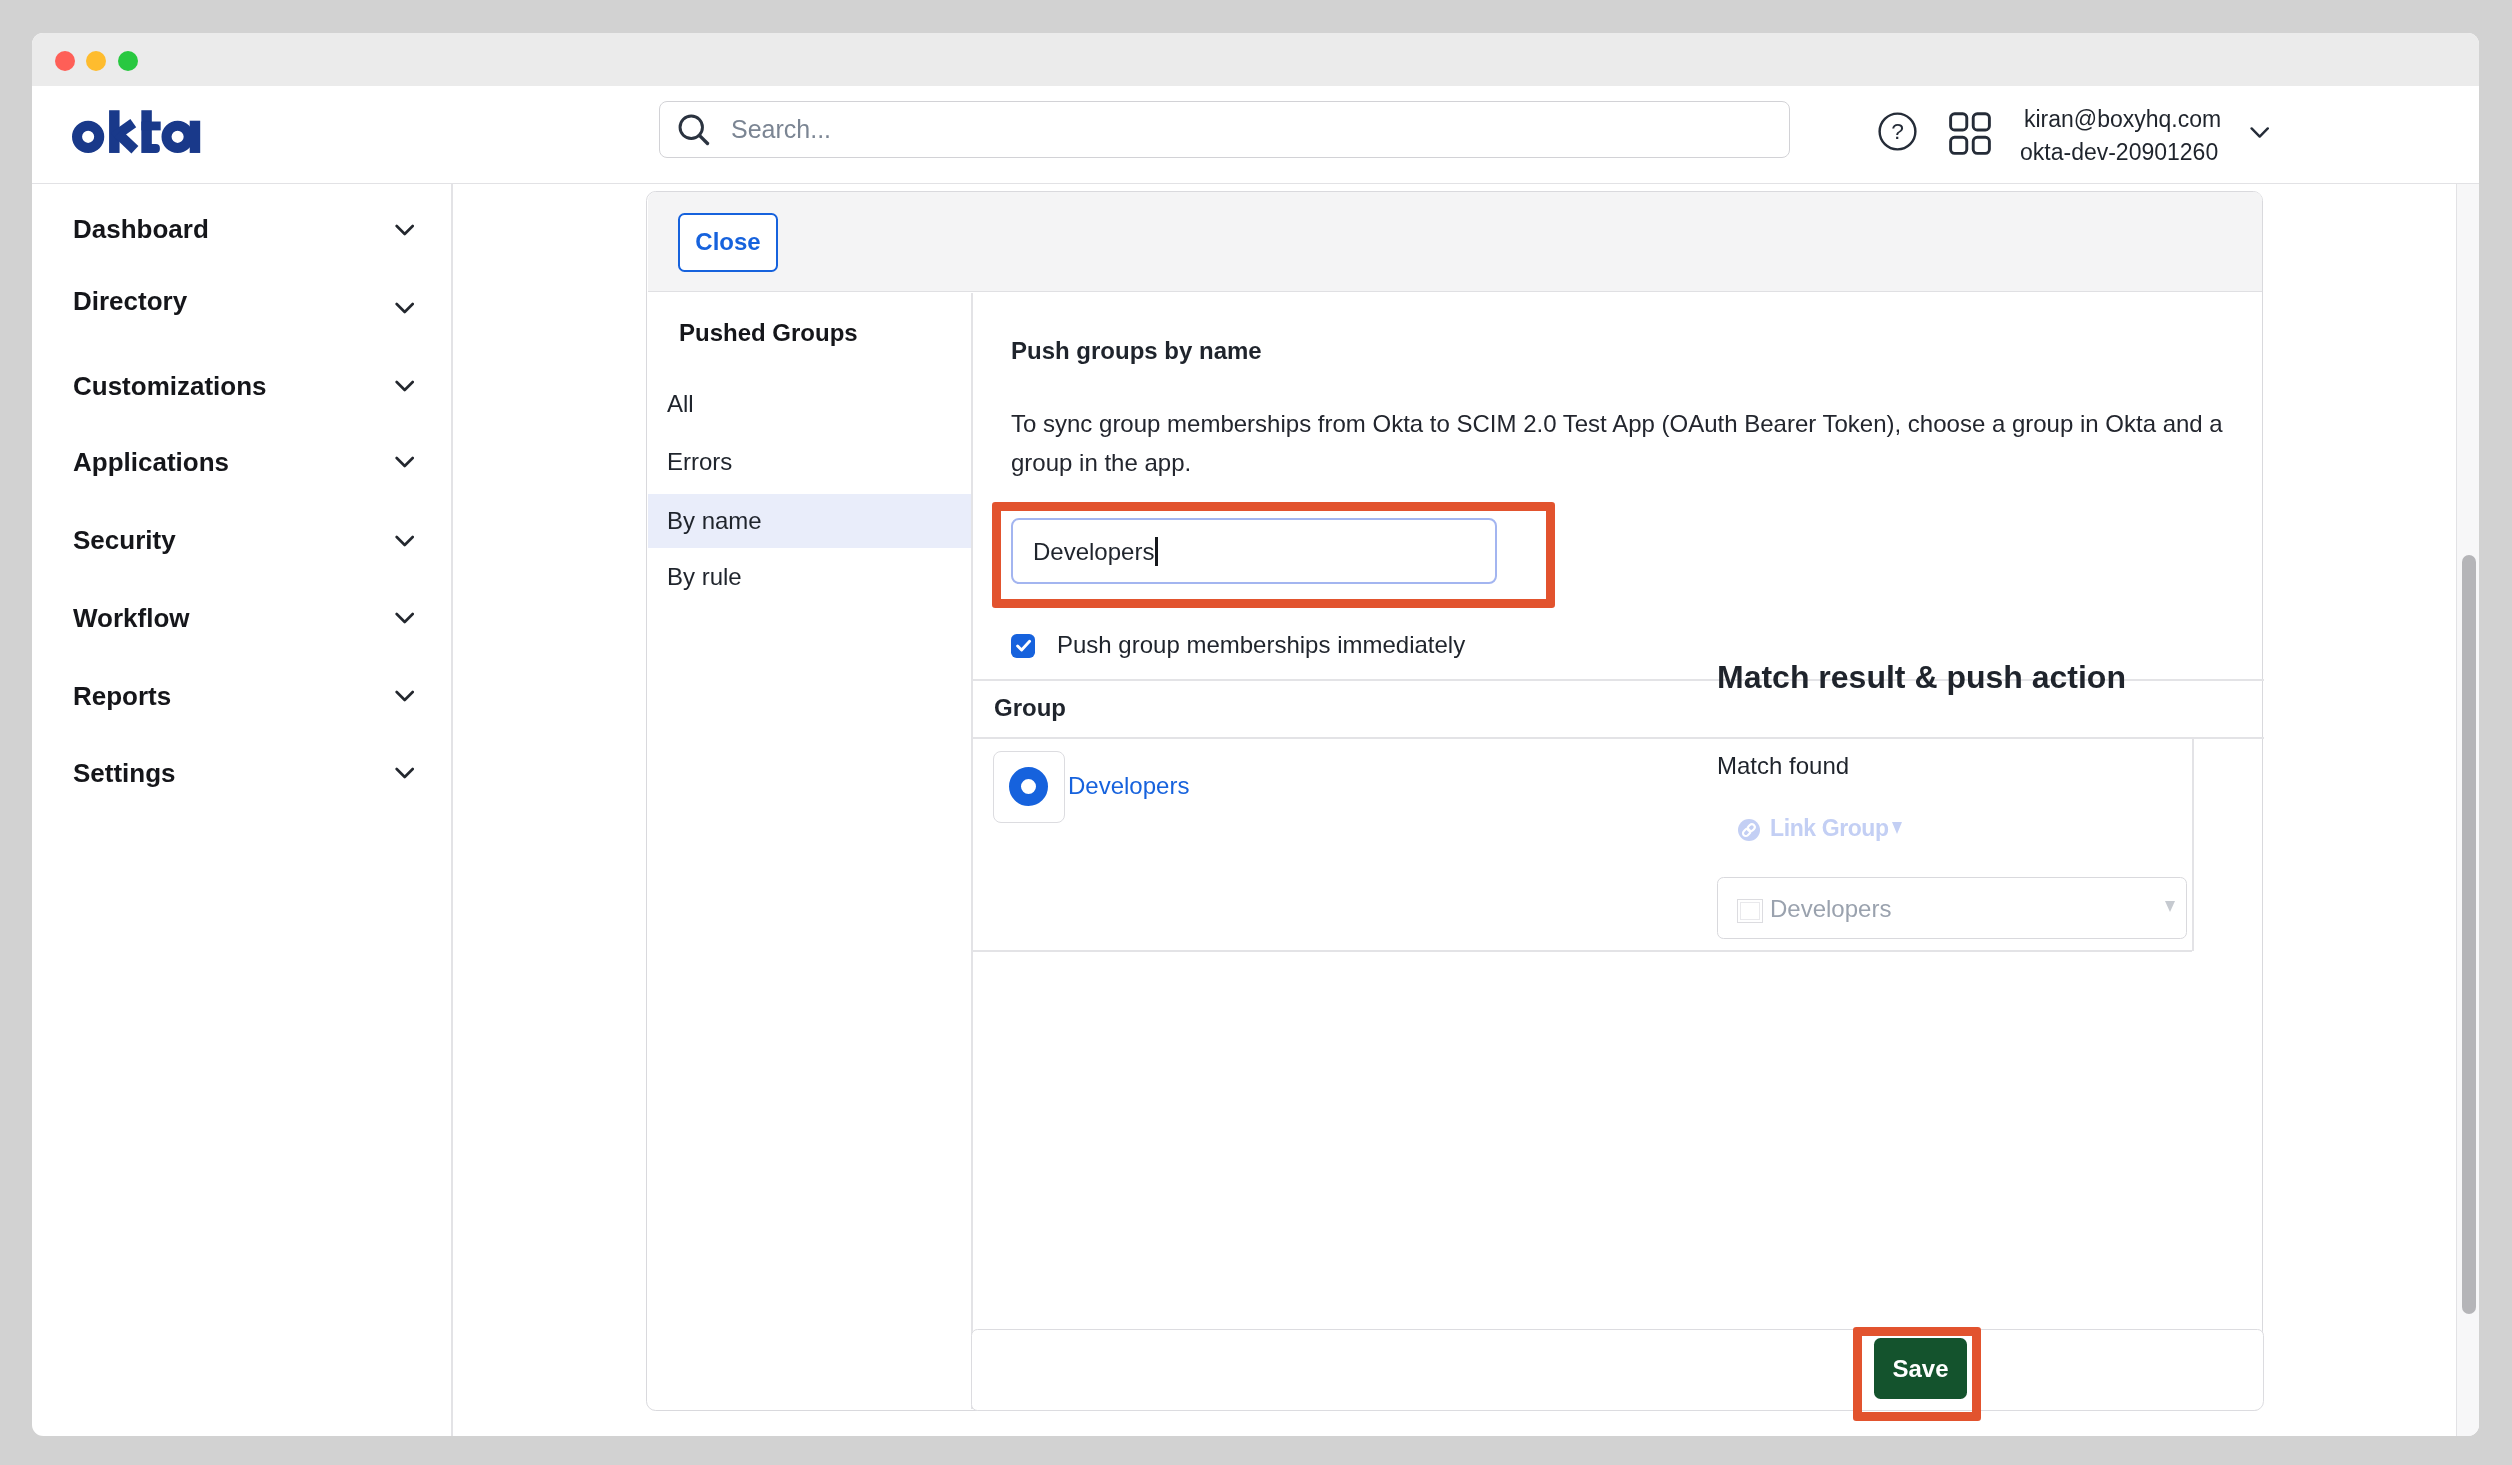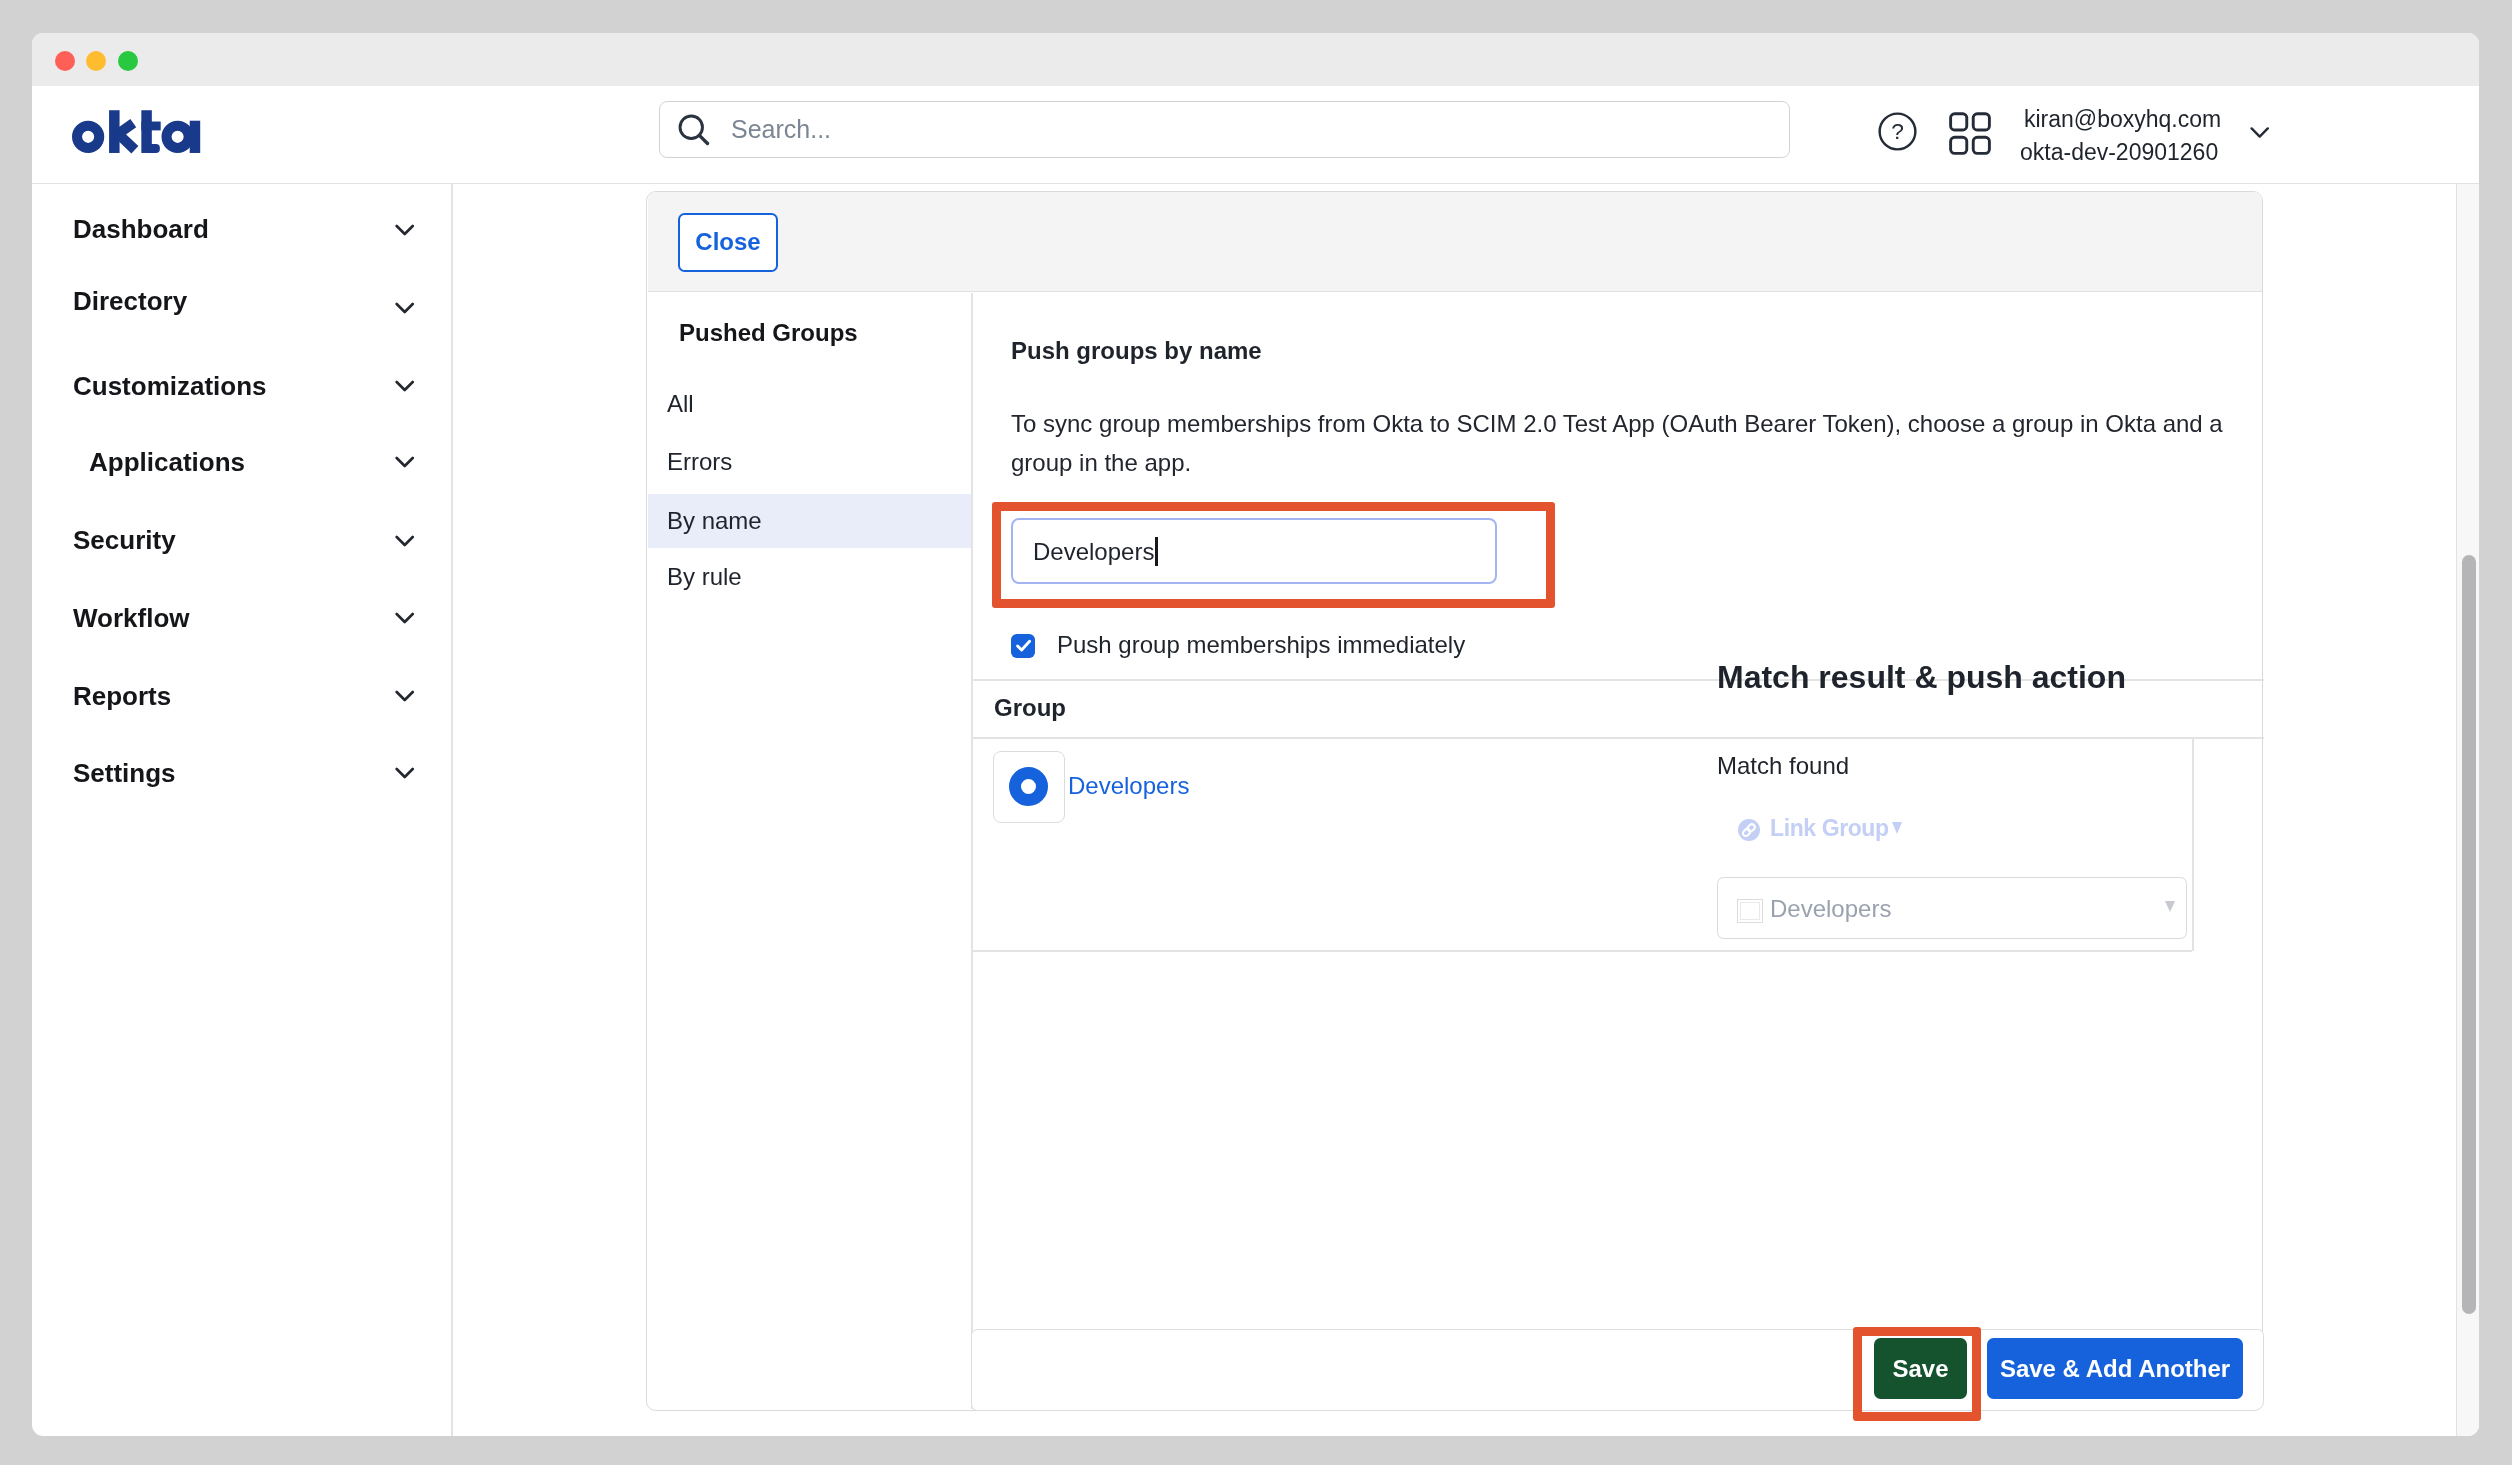--- a/index.html
+++ b/index.html
@@ -54,21 +54,21 @@
   <div class="abs txt" style="left:1992px; top:70px; font-size:23px; line-height:32px;">kiran@boxyhq.com</div>
   <div class="abs txt" style="left:1988px; top:103px; font-size:23px; line-height:32px;">okta-dev-20901260</div>
   <svg class="abs" style="left:2218px; top:93px;" width="19.4" height="13" viewBox="0 0 24 16" fill="none">
     <polyline points="2,3 12,13 22,3" stroke="#252c38" stroke-width="3" stroke-linecap="round" stroke-linejoin="round"></polyline>
   </svg>
 
   <div class="abs" style="left:419px; top:151px; width:1.6px; height:1252px; background:#e3e3e6;"></div>
   <div class="abs txt navitem" style="left:41px; top:180px; font-size:26px; line-height:32px; font-weight:700; color:#15161a;">Dashboard</div>
   <div class="abs txt navitem" style="left:41px; top:252px; font-size:26px; line-height:32px; font-weight:700; color:#15161a;">Directory</div>
   <div class="abs txt navitem" style="left:41px; top:337px; font-size:26px; line-height:32px; font-weight:700; color:#15161a;">Customizations</div>
-  <div class="abs txt navitem" style="left:41px; top:413px; font-size:26px; line-height:32px; font-weight:700; color:#15161a;margin-left:16px;">Applications</div>
+  <div class="abs txt navitem" style="left:41px; top:413px; font-size:26px; line-height:32px; font-weight:700; color:#15161a;">Applications</div>
   <div class="abs txt navitem" style="left:41px; top:491px; font-size:26px; line-height:32px; font-weight:700; color:#15161a;">Security</div>
   <div class="abs txt navitem" style="left:41px; top:569px; font-size:26px; line-height:32px; font-weight:700; color:#15161a;">Workflow</div>
   <div class="abs txt navitem" style="left:41px; top:647px; font-size:26px; line-height:32px; font-weight:700; color:#15161a;">Reports</div>
   <div class="abs txt navitem" style="left:41px; top:724px; font-size:26px; line-height:32px; font-weight:700; color:#15161a;">Settings</div>
 
   <svg class="abs chev" style="left:363px; top:191px;" width="19.4" height="12" viewBox="0 0 24 15">
       <polyline points="2,2.5 12,12.5 22,2.5" fill="none" stroke="#23272e" stroke-width="3.3" stroke-linecap="round" stroke-linejoin="round"></polyline>
     </svg>
   <svg class="abs chev" style="left:363px; top:269px;" width="19.4" height="12" viewBox="0 0 24 15">
       <polyline points="2,2.5 12,12.5 22,2.5" fill="none" stroke="#23272e" stroke-width="3.3" stroke-linecap="round" stroke-linejoin="round"></polyline>
@@ -146,16 +146,15 @@
       <div style="margin:1.6px; height:18px; border:1.6px solid #e9e9ec;"></div>
     </div>
   <div class="abs txt" style="left:1738px; top:860px; font-size:24px; line-height:32px; color:#9aa2ae;">Developers</div>
   <div class="abs" style="left:2133px; top:868px; width:0; height:0; border-left:5.7px solid transparent; border-right:5.7px solid transparent; border-top:11.3px solid #c6cad0;"></div>
 
   <div class="abs" style="left:939px; top:917px; width:1221px; height:1.6px; background:#e3e3e6;"></div>
   <div class="abs" style="left:2160px; top:704px; width:1.6px; height:214px; background:#e3e3e6;"></div>
 
   <div class="abs" style="left:939px; top:1296px; width:1293px; height:82px; background:#fff; border:1.6px solid #dcdce0; border-radius:6.5px 6.5px 9.7px 6.5px;"></div>
   <div class="abs" style="left:1842px; top:1305px; width:93px; height:61px; background:#14532d; border-radius:6.5px; color:#fff; font-weight:700; font-size:24px; text-align:center; line-height:61px;">Save</div>
-  <div class="abs" style="left:1955px; top:1305px; width:256px; height:61px; background:#1662dd; border-radius:6.5px; color:#fff; font-weight:700; font-size:24px; text-align:center; line-height:61px;">Save &amp; Add Another</div>
   <div class="abs" style="left:1821px; top:1294px; width:128px; height:94px; border:9px solid #e2532e; border-radius:3.2px;"></div>
 </div>
 
 
 </body></html>

